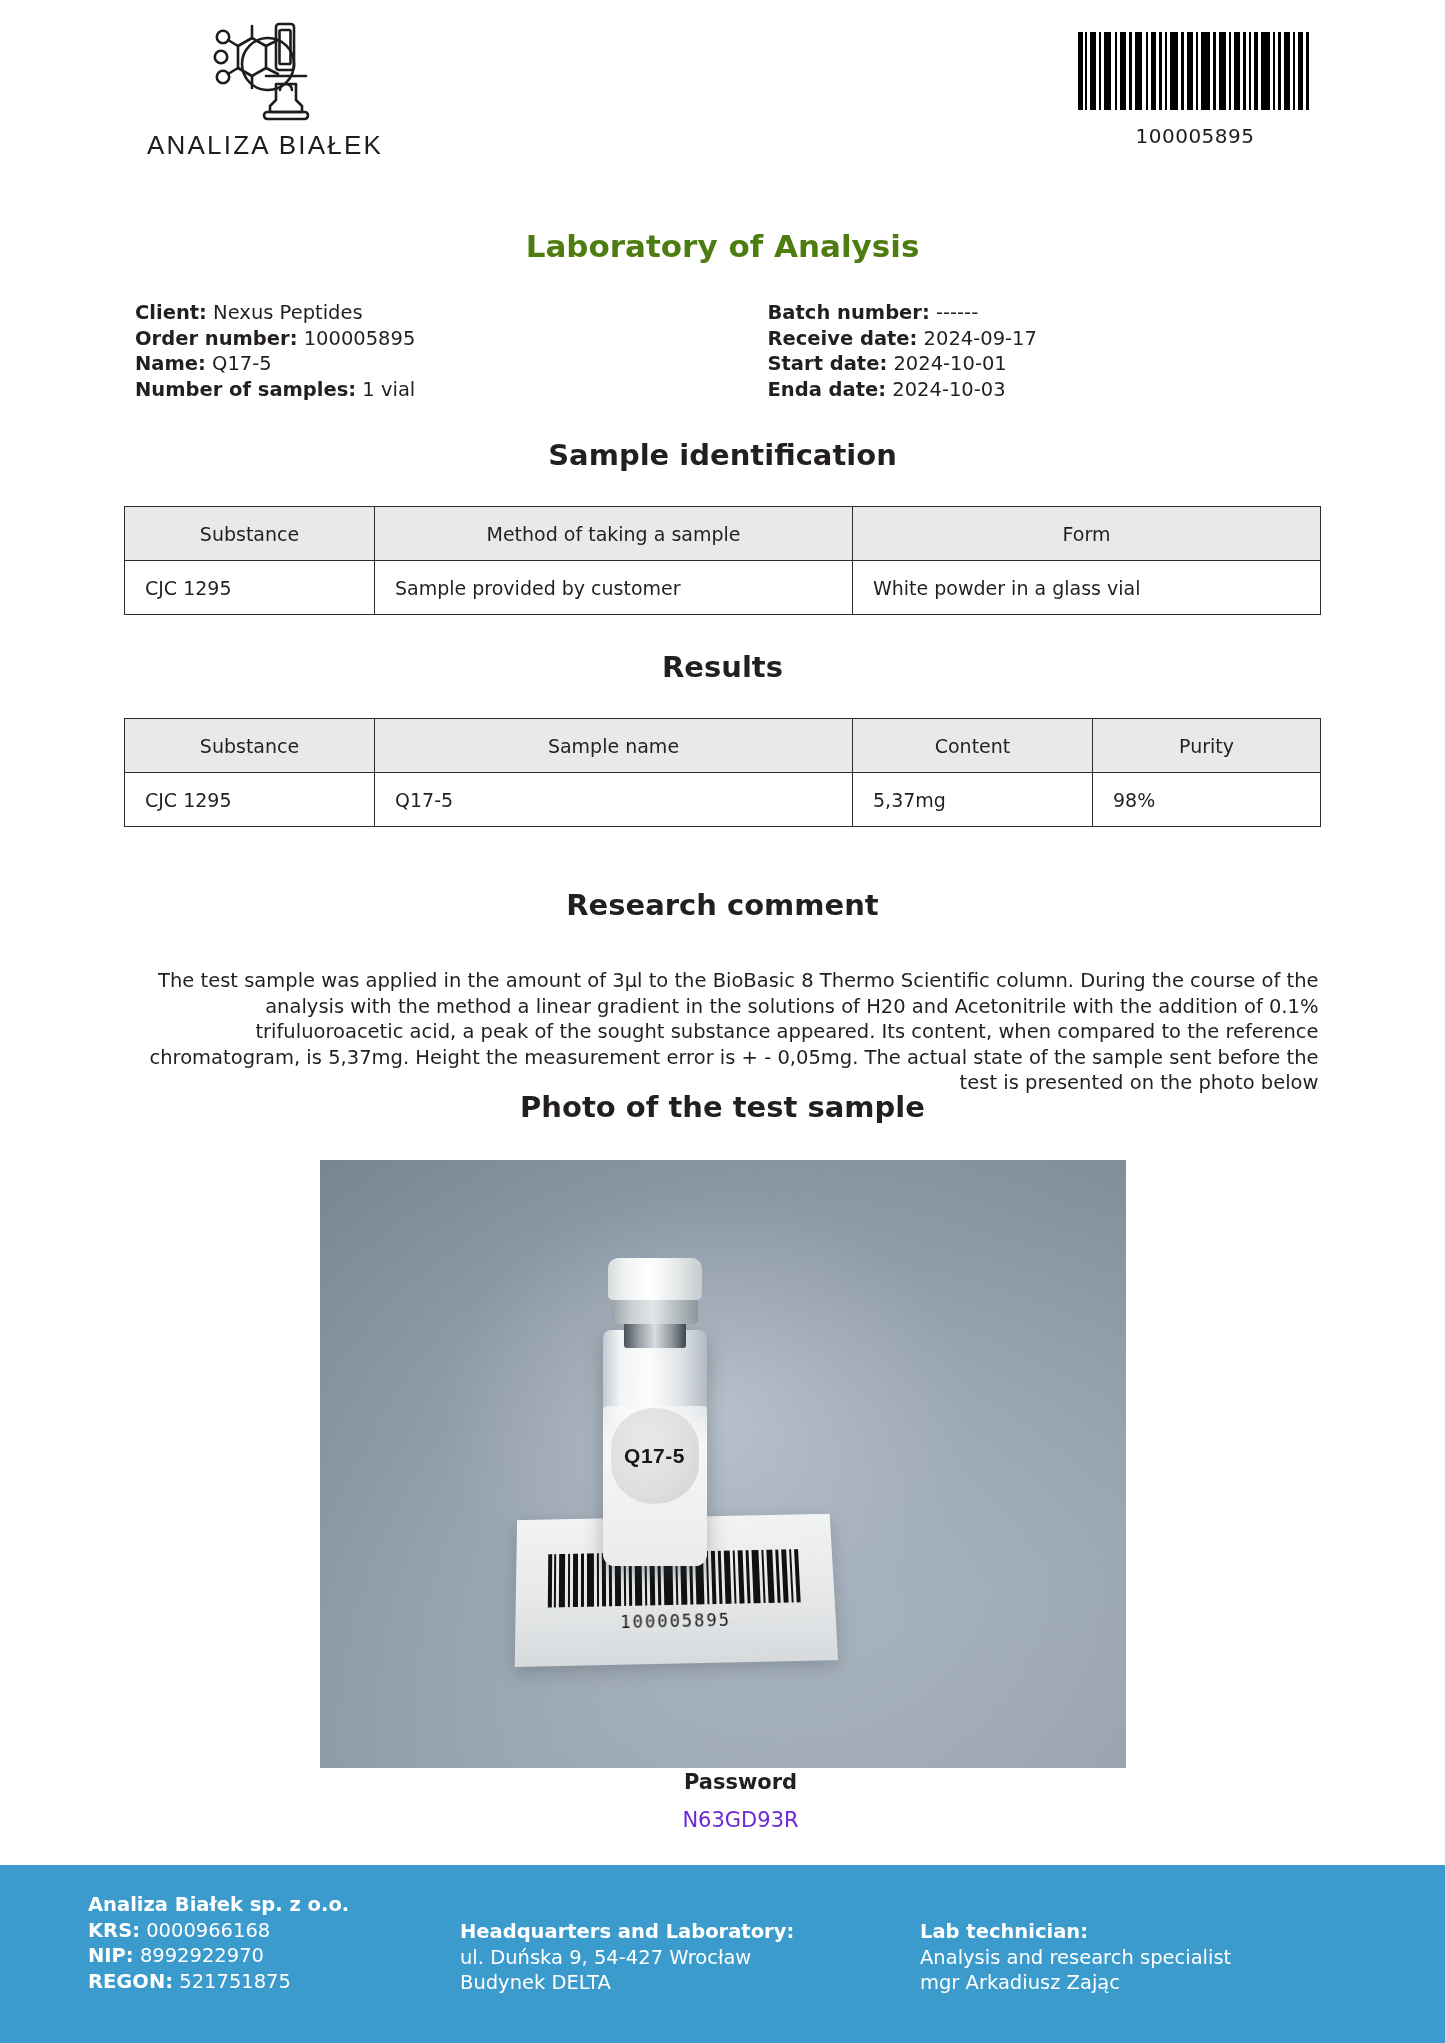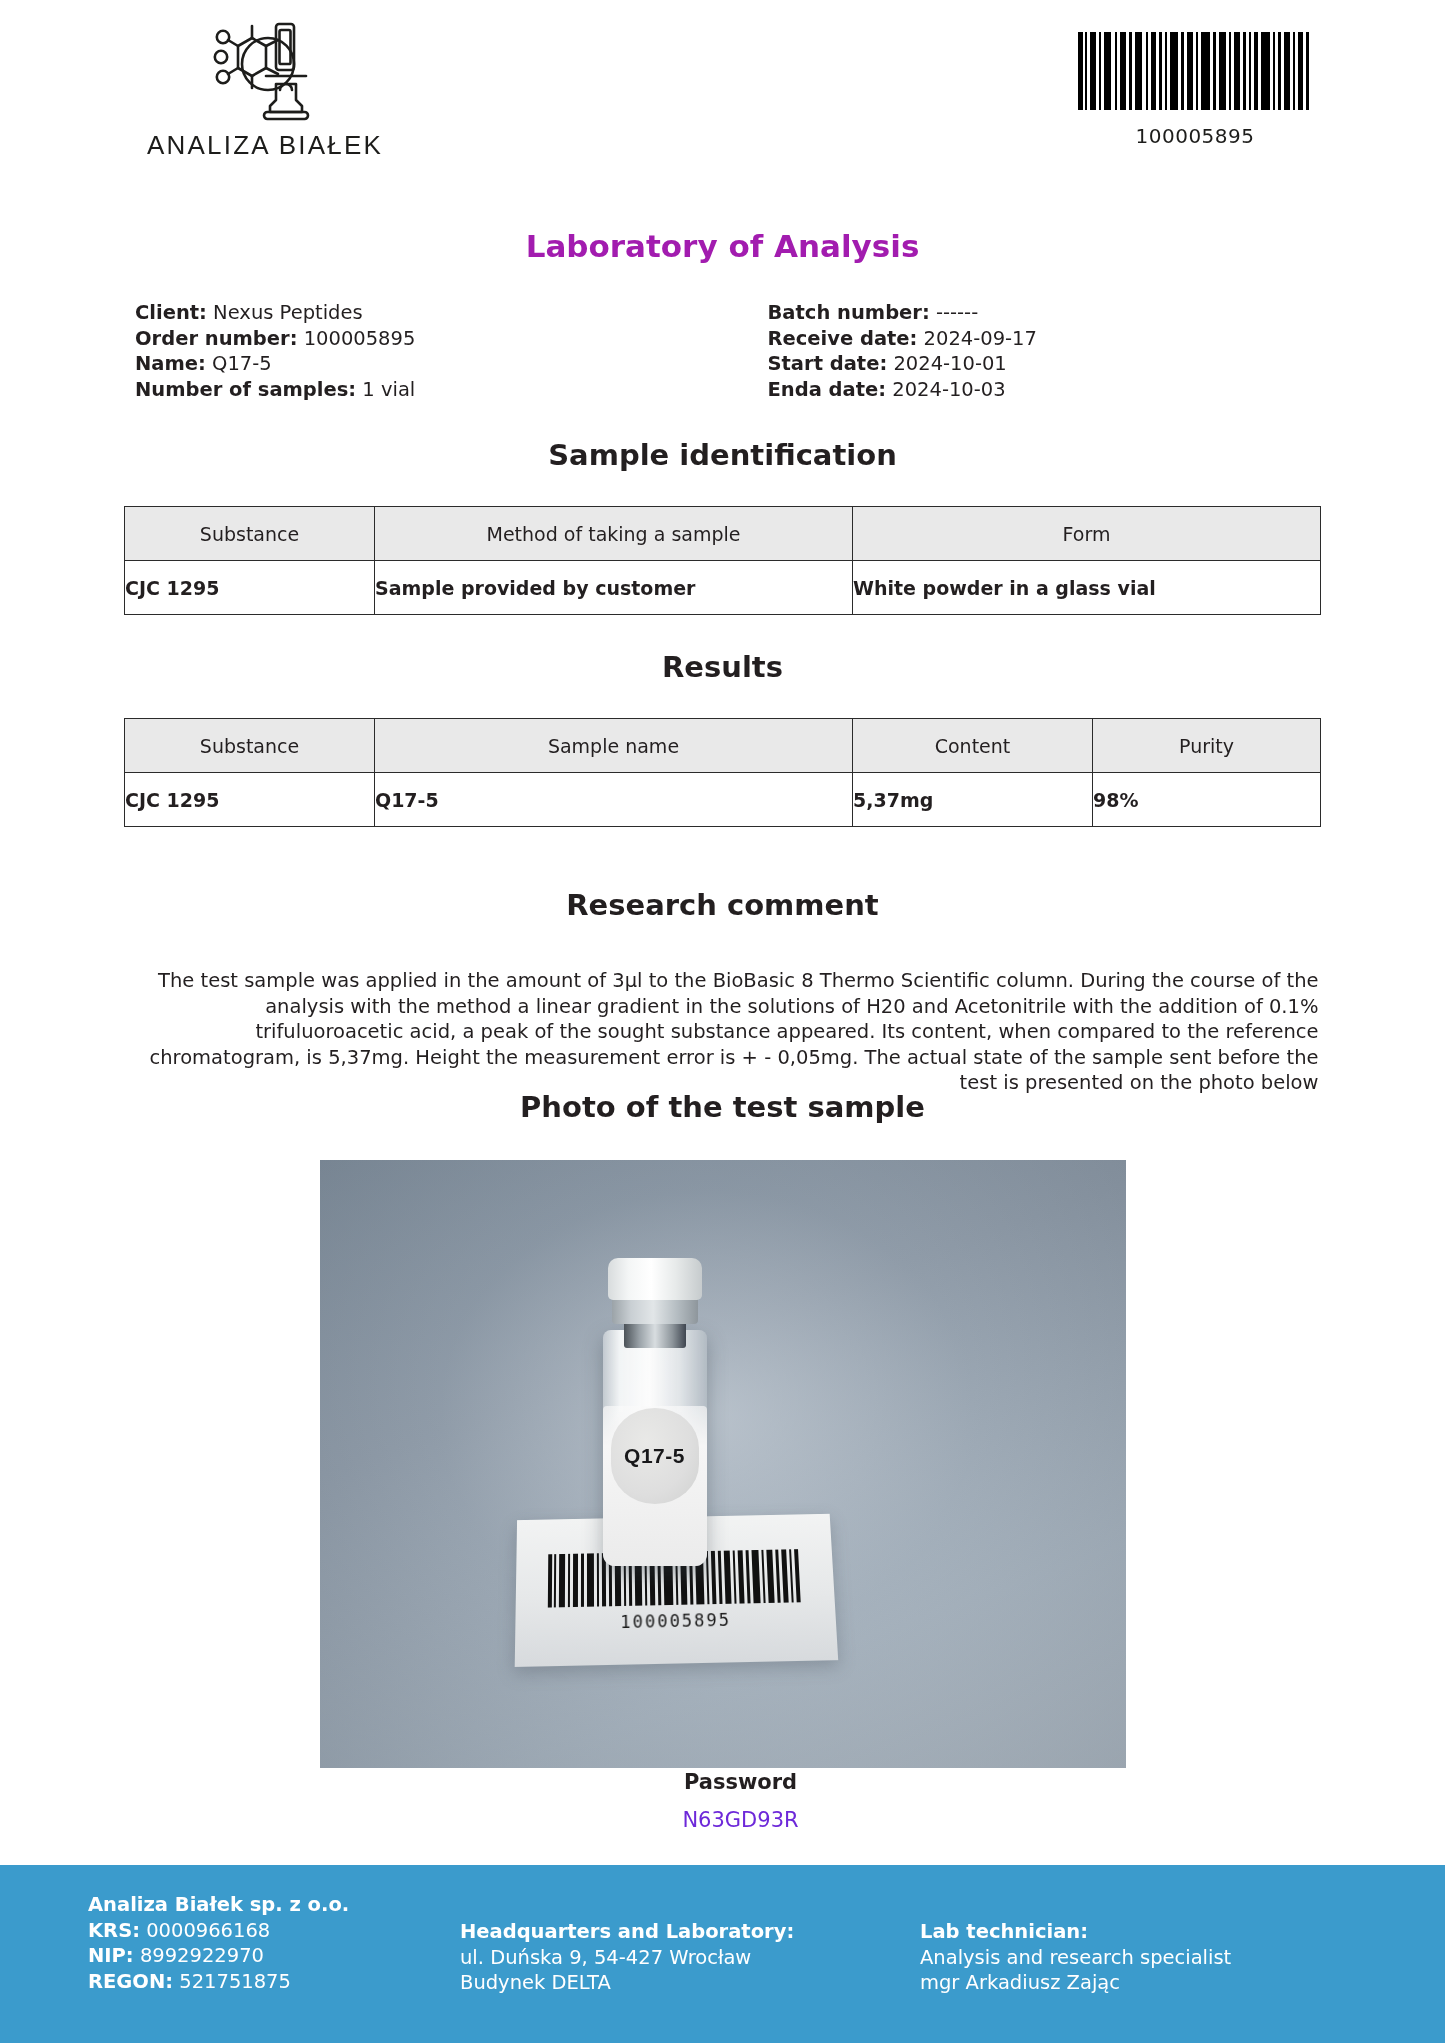--- a/index.html
+++ b/index.html
@@ -68,21 +68,21 @@
   }
 
   
   h1.doc-title {
     font-family: "DejaVu Sans", sans-serif;
     font-size: 31px;
     font-weight: bold;
     text-align: center;
     margin: 0;
     padding: 0;
-    color: #a21caf;
+    color: #4d7c0f;
     position: absolute;
     left: 0;
     right: 0;
     top: 228px;
   }
 
   .section-title {
     font-family: "DejaVu Sans", sans-serif;
     font-size: 29px;
     font-weight: bold;
@@ -130,22 +130,21 @@
     font-family: "DejaVu Sans", sans-serif;
   }
   table.lab th {
     background: #e9e9e9;
     height: 53px;
     padding: 0 4px;
   }
   table.lab td {
     background: #ffffff;
     height: 53px;
-    padding: 0 0;
-    font-weight: bold;
+    padding: 0 20px;
   }
 
   
   .tbl-sampleid col.c1 { width: 250px; }
   .tbl-sampleid col.c2 { width: 478px; }
   .tbl-sampleid col.c3 { width: 468px; }
   
   .tbl-results col.c1 { width: 250px; }
   .tbl-results col.c2 { width: 478px; }
   .tbl-results col.c3 { width: 240px; }

